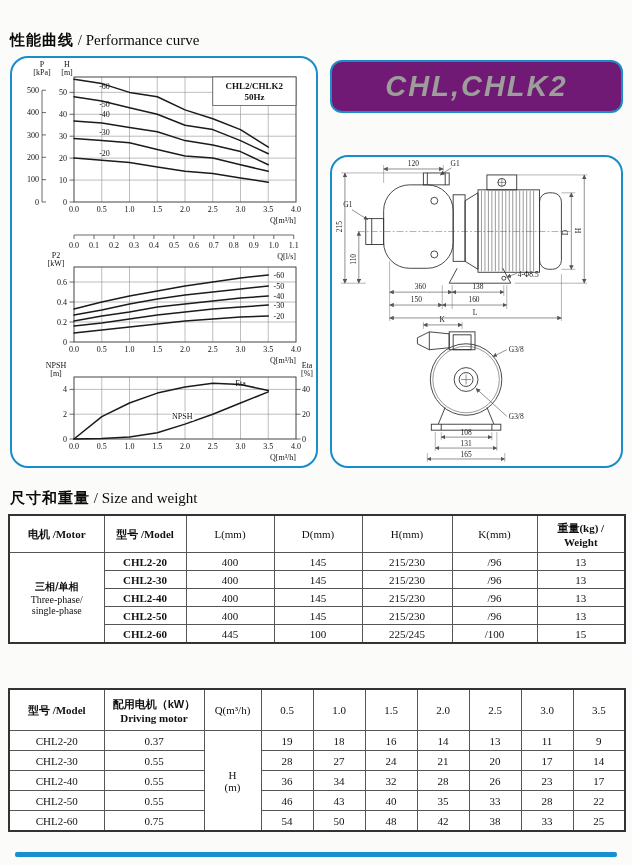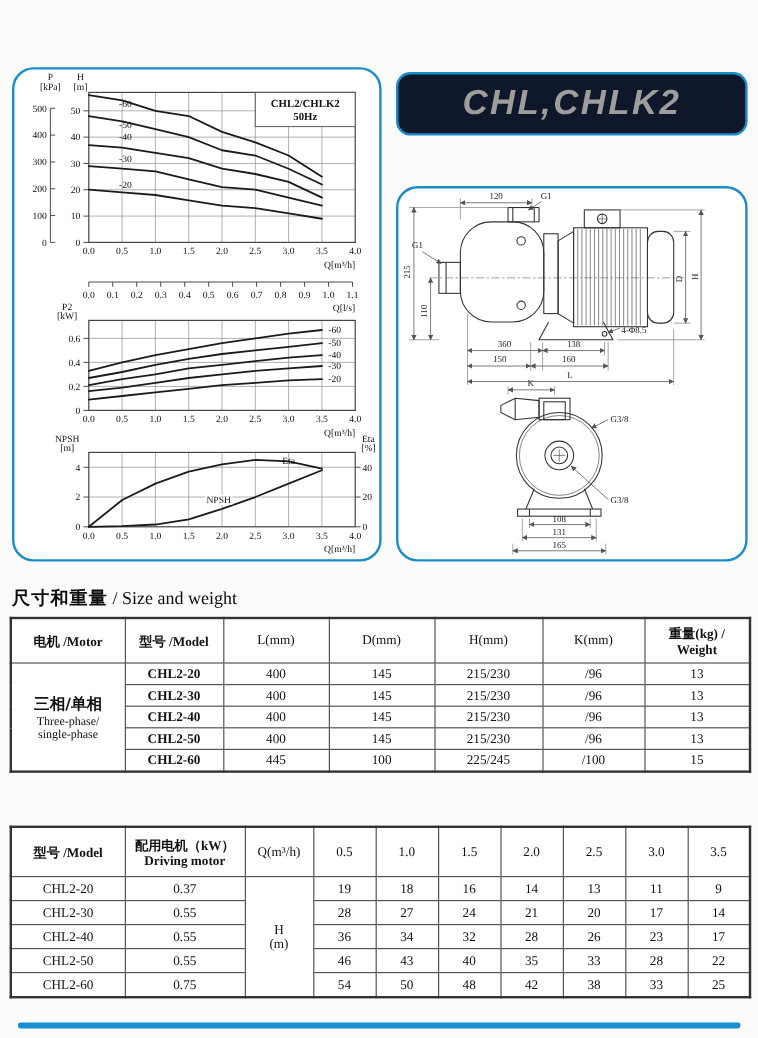--- a/index.html
+++ b/index.html
@@ -4,21 +4,21 @@
 <style>
   html,body{margin:0;padding:0;}
   body{width:632px;height:865px;background:#fbfbfa;font-family:"Liberation Sans",sans-serif;position:relative;overflow:hidden;}
   .page{position:absolute;left:0;top:0;width:632px;height:865px;}
   .heading{position:absolute;white-space:nowrap;font-size:15px;color:#0a0a0a;}
   .heading .zh{font-family:"DejaVu Sans",sans-serif;font-weight:bold;letter-spacing:1px;}
   .heading .en{font-family:"Liberation Serif",serif;}
   .panel{position:absolute;background:#fff;border:2px solid #1a8cc9;border-radius:18px;box-sizing:border-box;}
   .panel-curves{left:10px;top:56px;width:308px;height:412px;}
   .panel-sketch{left:330px;top:155px;width:293px;height:313px;}
-  .titlebox{position:absolute;left:330px;top:60px;width:293px;height:53px;background:#0f172a;border:2px solid #1a8cc9;border-radius:12px;box-sizing:border-box;display:flex;align-items:center;justify-content:center;}
+  .titlebox{position:absolute;left:330px;top:60px;width:293px;height:53px;background:#701a75;border:2px solid #1a8cc9;border-radius:12px;box-sizing:border-box;display:flex;align-items:center;justify-content:center;}
   .titlebox span{font-weight:bold;font-style:italic;font-size:29px;color:#9d9d9b;letter-spacing:2px;}
   svg text{user-select:none;}
   .tk{font:8px "Liberation Serif",serif;fill:#111;}
   .tk2{font:bold 9px "Liberation Serif",serif;fill:#111;}
   .grid{stroke:#888;stroke-width:0.55;}
   .frame{fill:none;stroke:#444;stroke-width:1;}
   .ax{stroke:#444;stroke-width:0.8;fill:none;}
   .curve{fill:none;stroke:#1b1b1b;stroke-width:1.5;stroke-linejoin:round;stroke-linecap:round;}
   .abox{fill:#fff;stroke:#555;stroke-width:0.8;}
   .halo{paint-order:stroke;stroke:#fff;stroke-width:3px;}
@@ -26,39 +26,42 @@
   .fin{stroke:#333;stroke-width:0.5;}
   .dim{stroke:#555;stroke-width:0.65;fill:none;}
   .ext{stroke:#777;stroke-width:0.55;}
   .ctr{stroke:#666;stroke-width:0.5;stroke-dasharray:7 2 2 2;}
   .dt{font:7.5px "Liberation Serif",serif;fill:#222;}
   table{position:absolute;border-collapse:collapse;background:#fff;color:#111;table-layout:fixed;}
   table{border:2px solid #333;}
   th,td{border:1px solid #555;text-align:center;vertical-align:middle;padding:0 2px;overflow:hidden;}
   th{font-family:"Liberation Serif",serif;font-weight:normal;font-size:11px;}
   td{font-family:"Liberation Serif",serif;font-size:11px;}
-  .zh-h{font-family:Liberation Serif, serif;font-weight:bold;font-size:11px;}
+  .zh-h{font-family:Liberation Sans, sans-serif;font-weight:bold;font-size:11px;}
   .en-h{font-family:"Liberation Serif",serif;font-weight:bold;font-size:11px;}
   #size-table{left:8px;top:514px;width:616px;}
   #size-table th{height:36px;}
   #size-table td{height:17px;}
   #perf-table{left:8px;top:688px;width:616px;}
   #perf-table th{height:40px;}
   #perf-table td{height:19px;}
   td.model-bold{font-weight:bold;}
-  .motorcell .mzh{font-family:"DejaVu Sans",sans-serif;font-weight:bold;font-size:13px;}
+  .motorcell .mzh{font-family:"DejaVu Sans",sans-serif;font-weight:bold;font-size:10px;}
   .motorcell .men{font-family:"Liberation Serif",serif;font-size:10px;}
   .unitcell div{font-family:"Liberation Serif",serif;font-size:11px;}
   .bottom-bar{position:absolute;left:15px;top:852px;width:602px;height:5px;background:#1690d0;border-radius:2px;}
 </style>
 </head>
 <body>
 
 <div class="page">
 
+  <div class="heading" style="left:10px;top:31px;">
+    <span class="zh">性能曲线</span><span class="en"> / Performance curve</span>
+  </div>
 
   <div class="panel panel-curves">
     <svg id="curves" width="304" height="408" viewBox="0 0 304 408">
         <line x1="62" y1="122.0701754385965" x2="284" y2="122.0701754385965" class="grid"></line>
         <line x1="62" y1="100.14035087719299" x2="284" y2="100.14035087719299" class="grid"></line>
         <line x1="62" y1="78.21052631578948" x2="284" y2="78.21052631578948" class="grid"></line>
         <line x1="62" y1="56.28070175438597" x2="284" y2="56.28070175438597" class="grid"></line>
         <line x1="62" y1="34.350877192982466" x2="284" y2="34.350877192982466" class="grid"></line>
         <text x="62" y="154" class="tk" text-anchor="middle">0.0</text>
         <line x1="89.75" y1="19" x2="89.75" y2="144" class="grid"></line>

